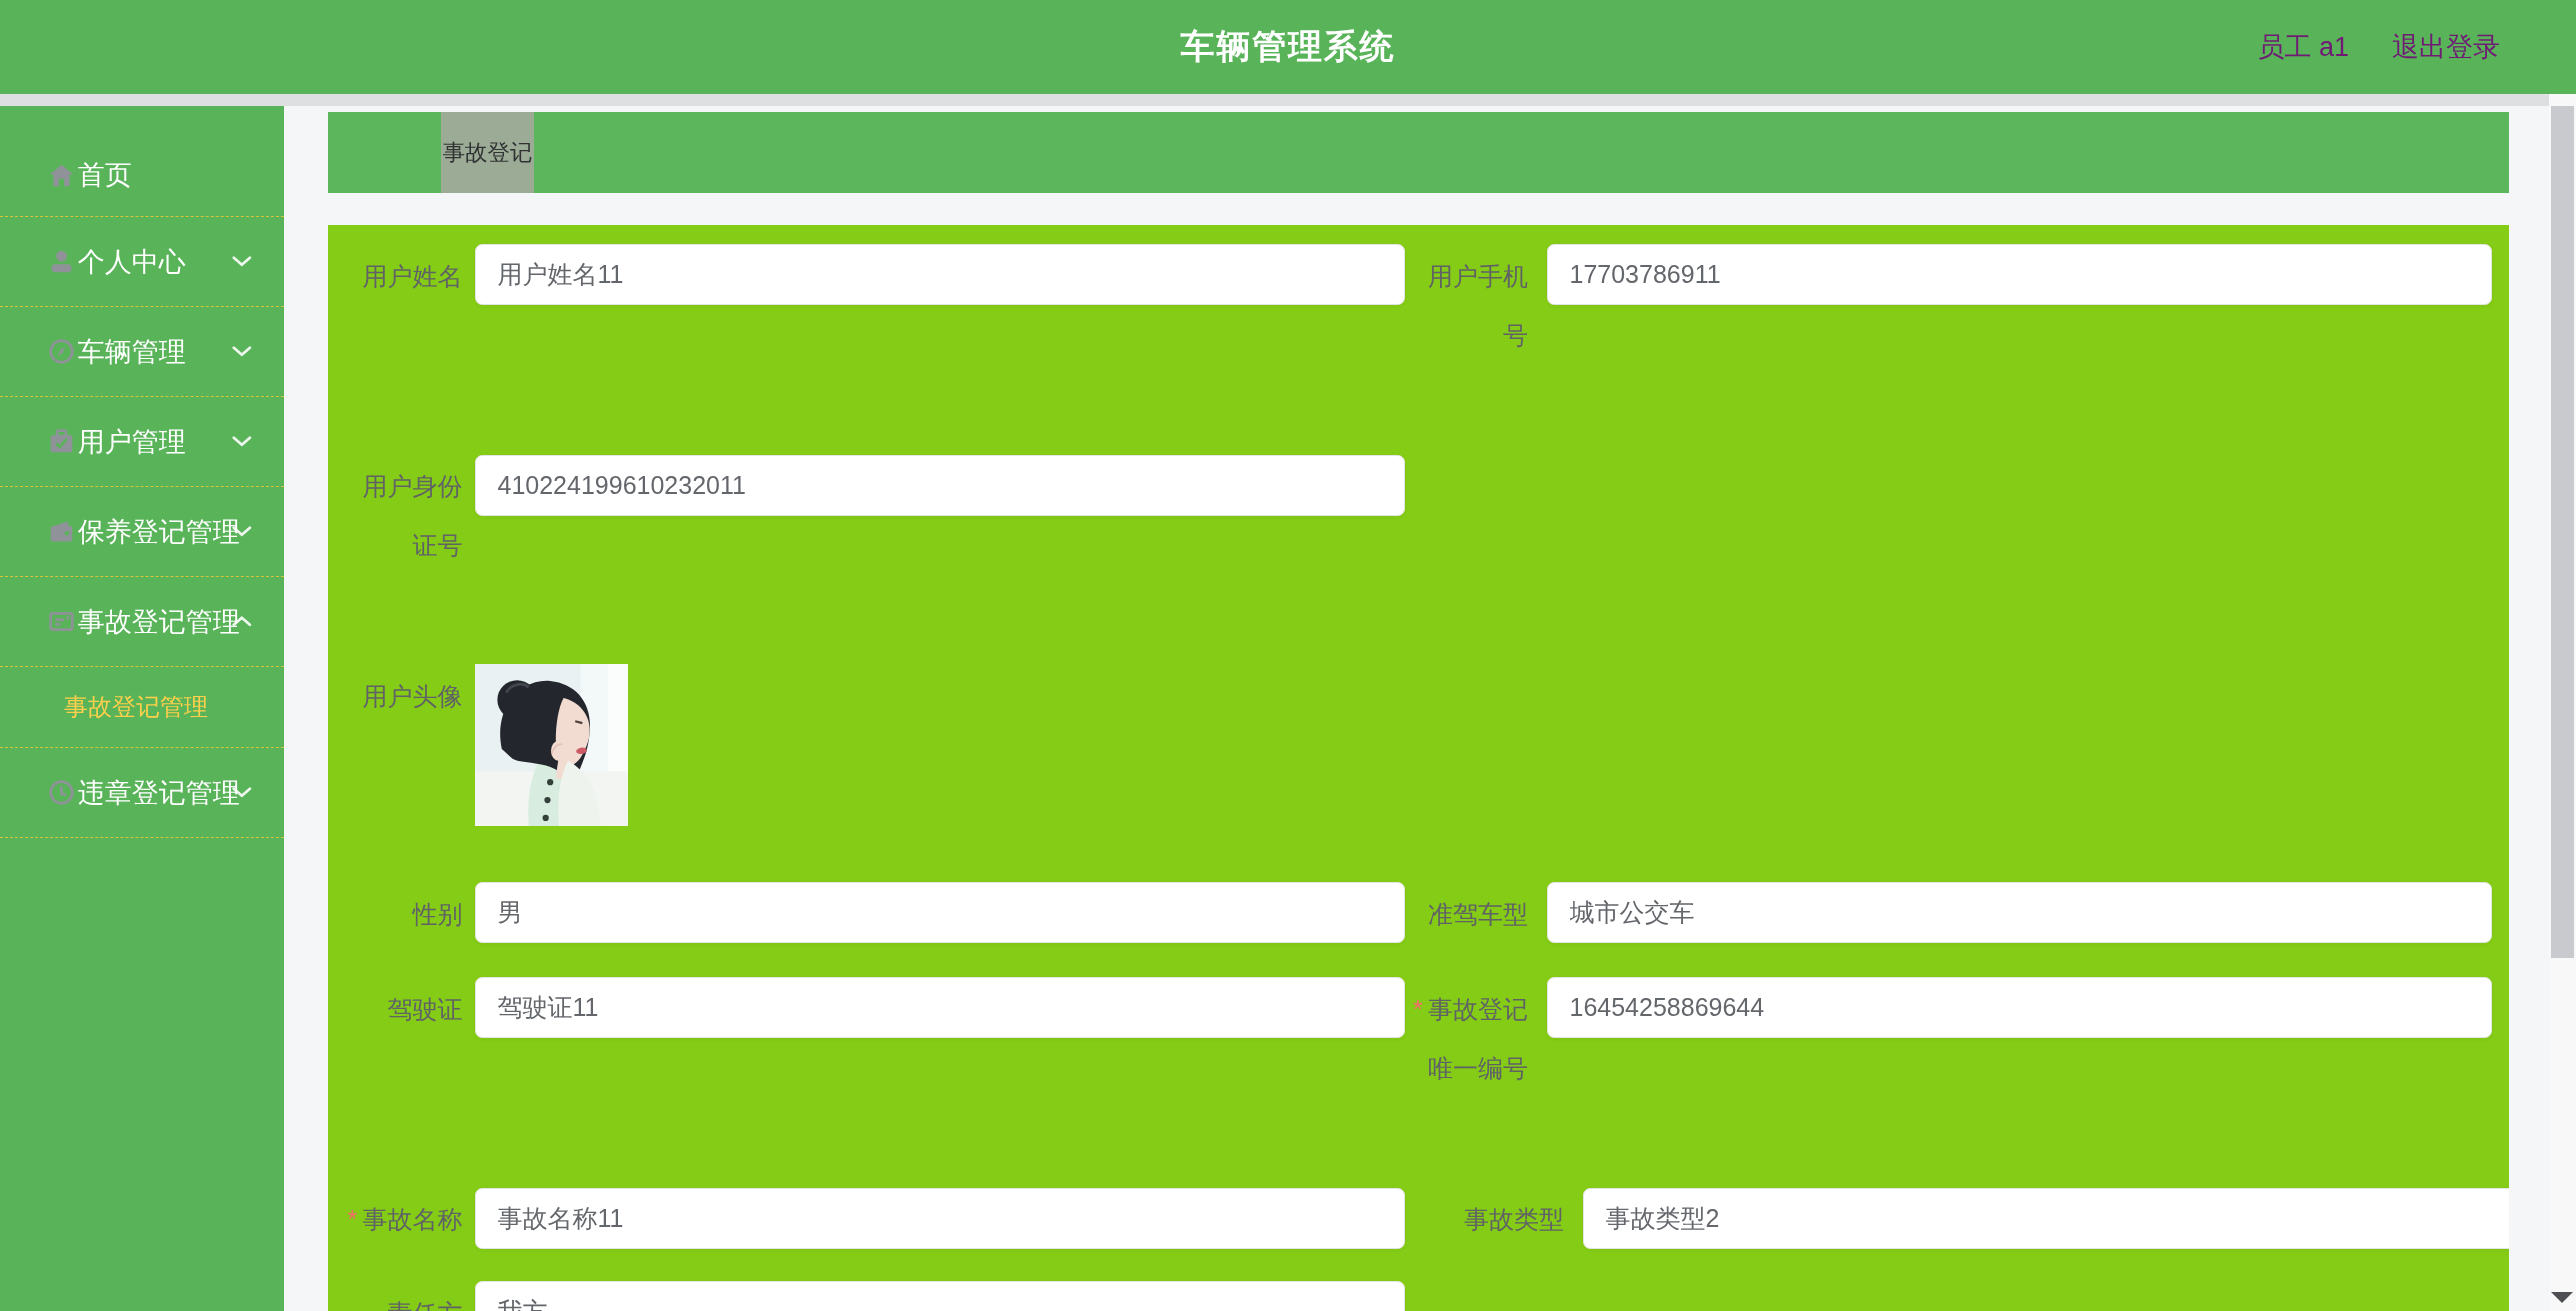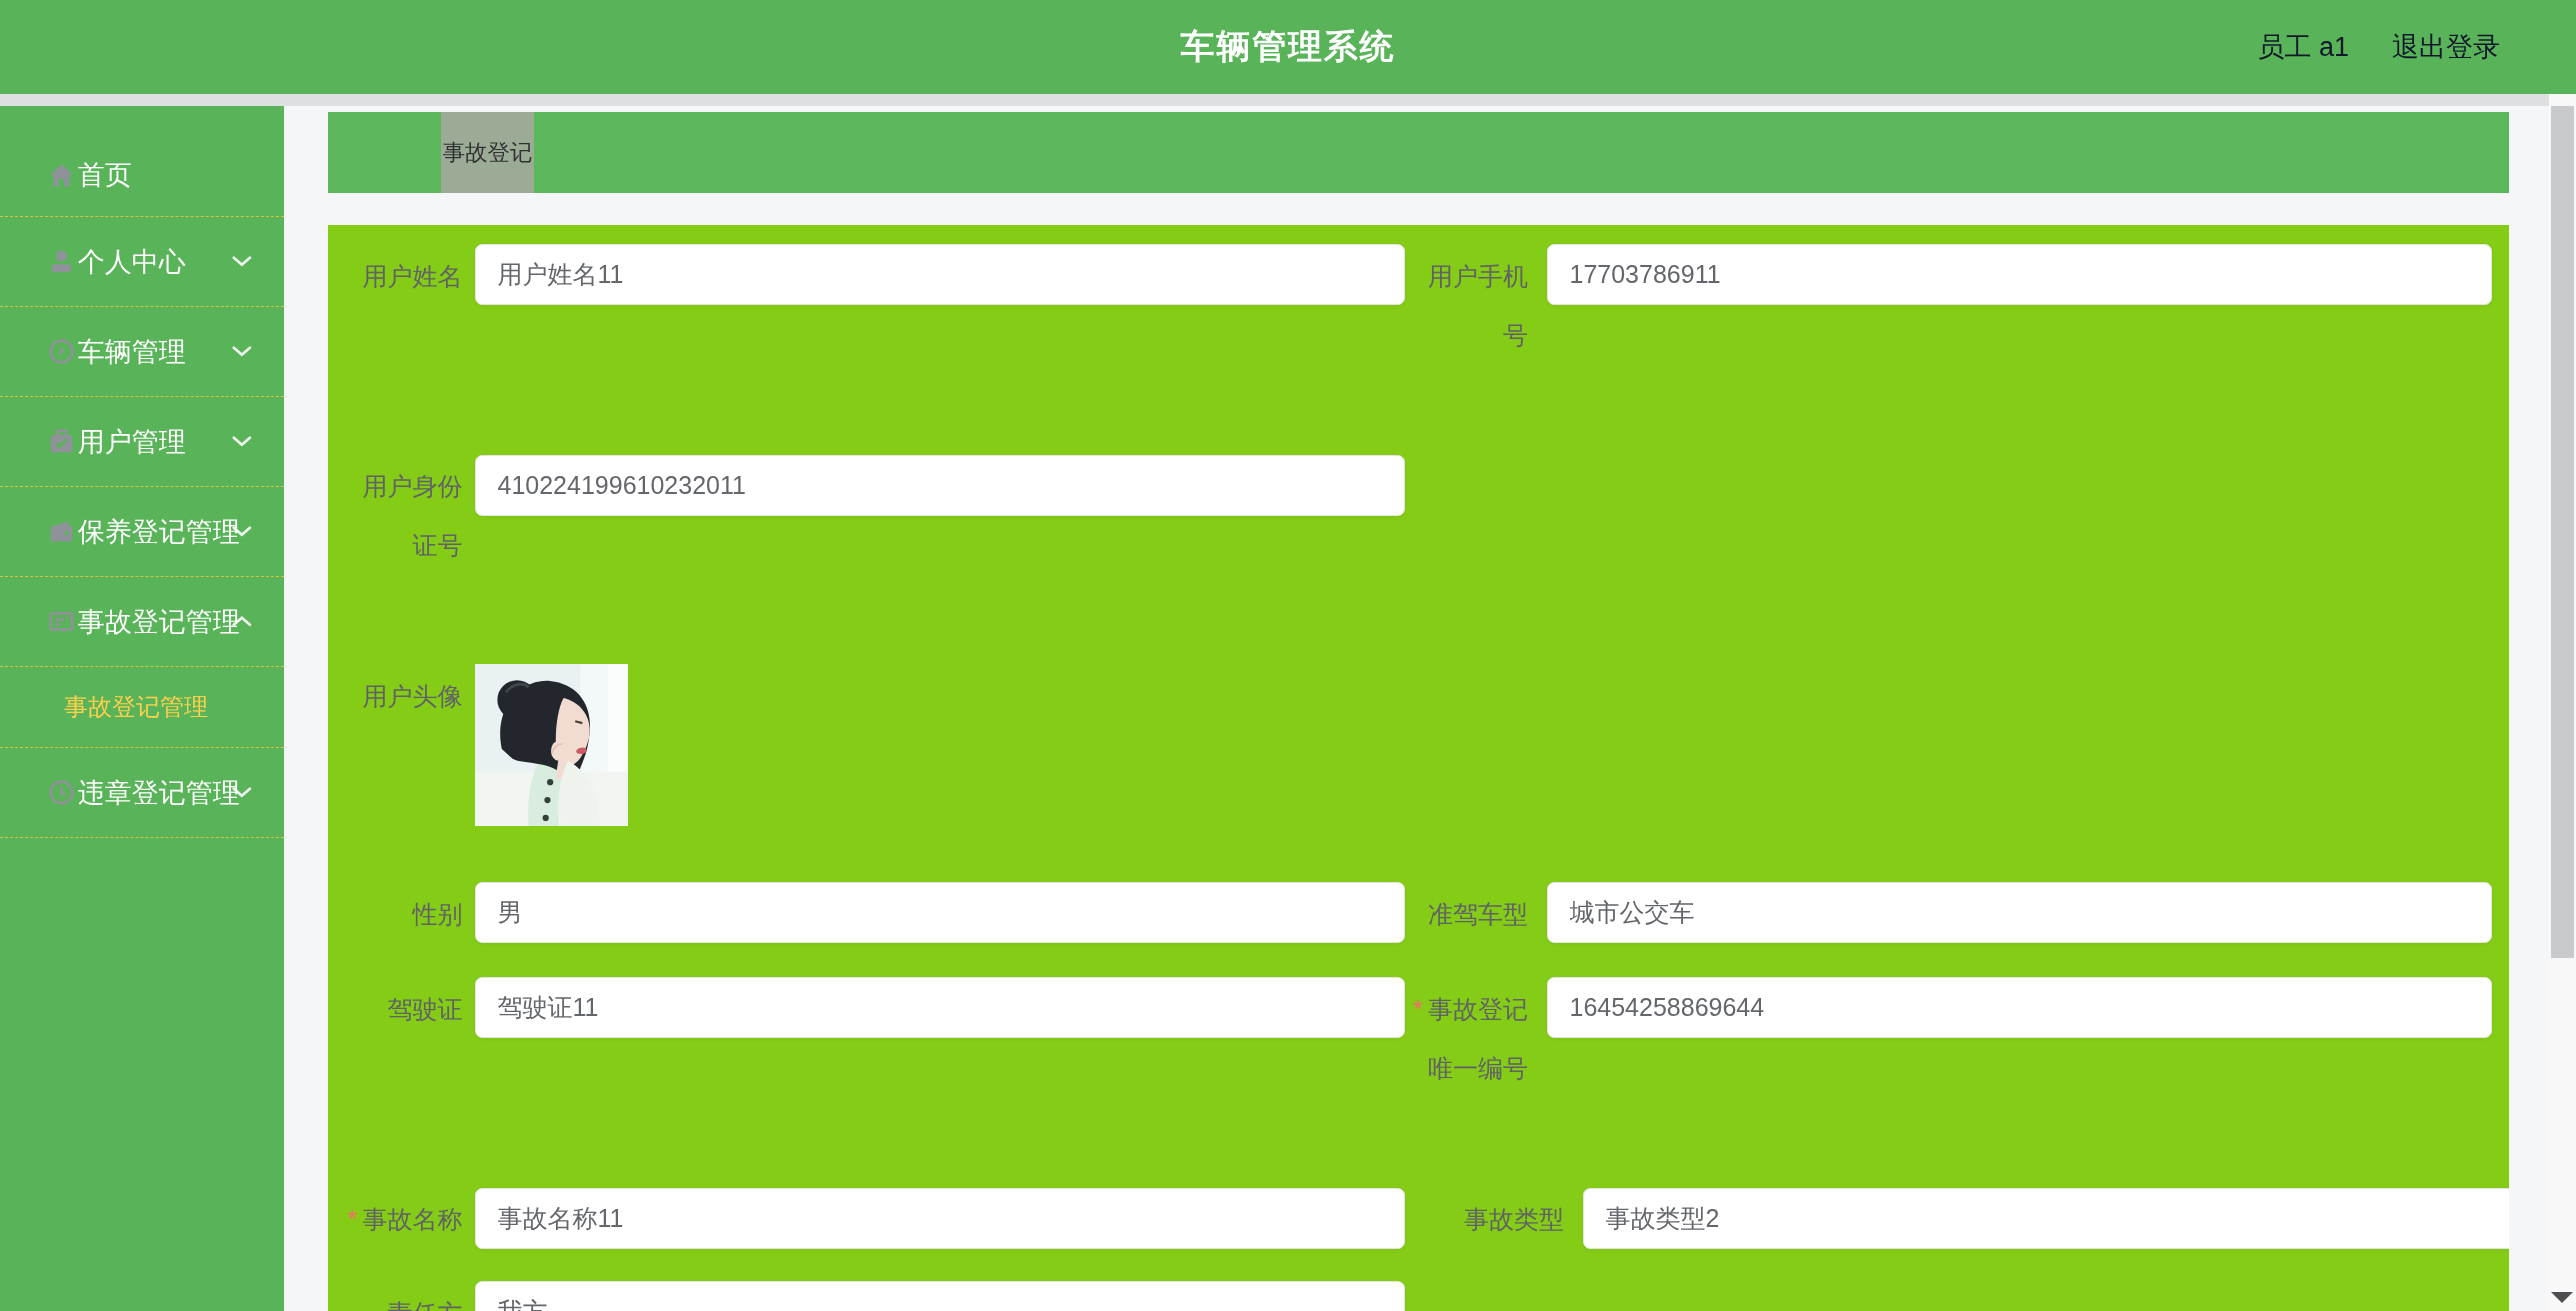--- a/index.html
+++ b/index.html
@@ -15,21 +15,21 @@
     background:#59b359;display:flex;align-items:center;z-index:5;
   }
   .header-title{
     position:absolute;left:50%;transform:translateX(-50%);
     color:#ffffff;font-size:34px;font-weight:bold;letter-spacing:1.8px;white-space:nowrap;
   }
   .header-right{
     position:absolute;right:76px;top:0;height:94px;
     display:flex;align-items:center;gap:43px;
   }
-  .header-link{color:#0f172a;font-size:27px;white-space:nowrap;cursor:pointer;}
+  .header-link{color:#701a75;font-size:27px;white-space:nowrap;cursor:pointer;}
   .header-strip{
     position:absolute;left:0;top:94px;width:2576px;height:11.6px;background:#dedfe0;z-index:4;
   }
   
   .sidebar{
     position:absolute;left:0;top:106px;width:284px;height:1206px;
     background:#59b359;z-index:3;
   }
   .side-item{
     position:relative;display:flex;align-items:center;

